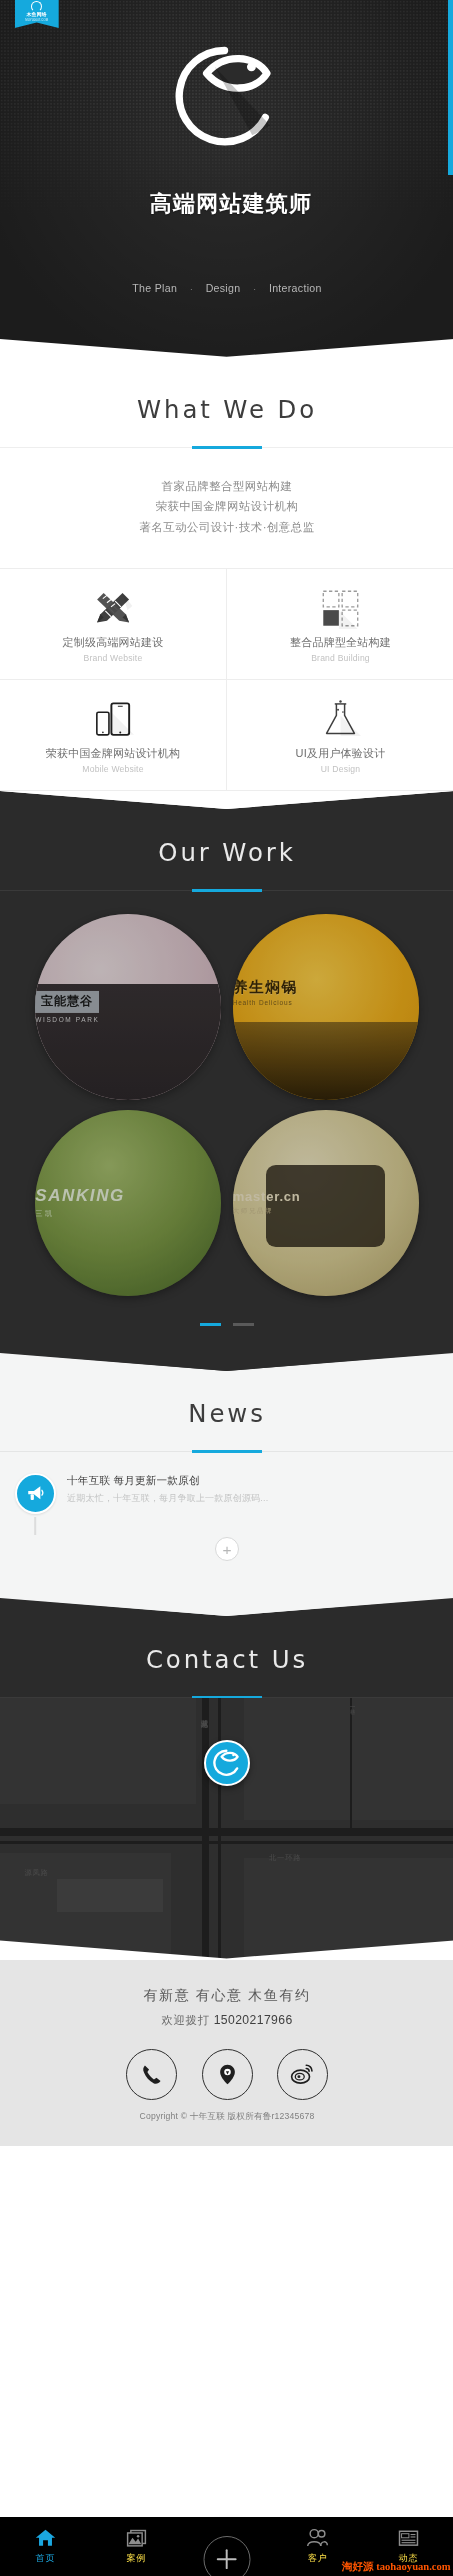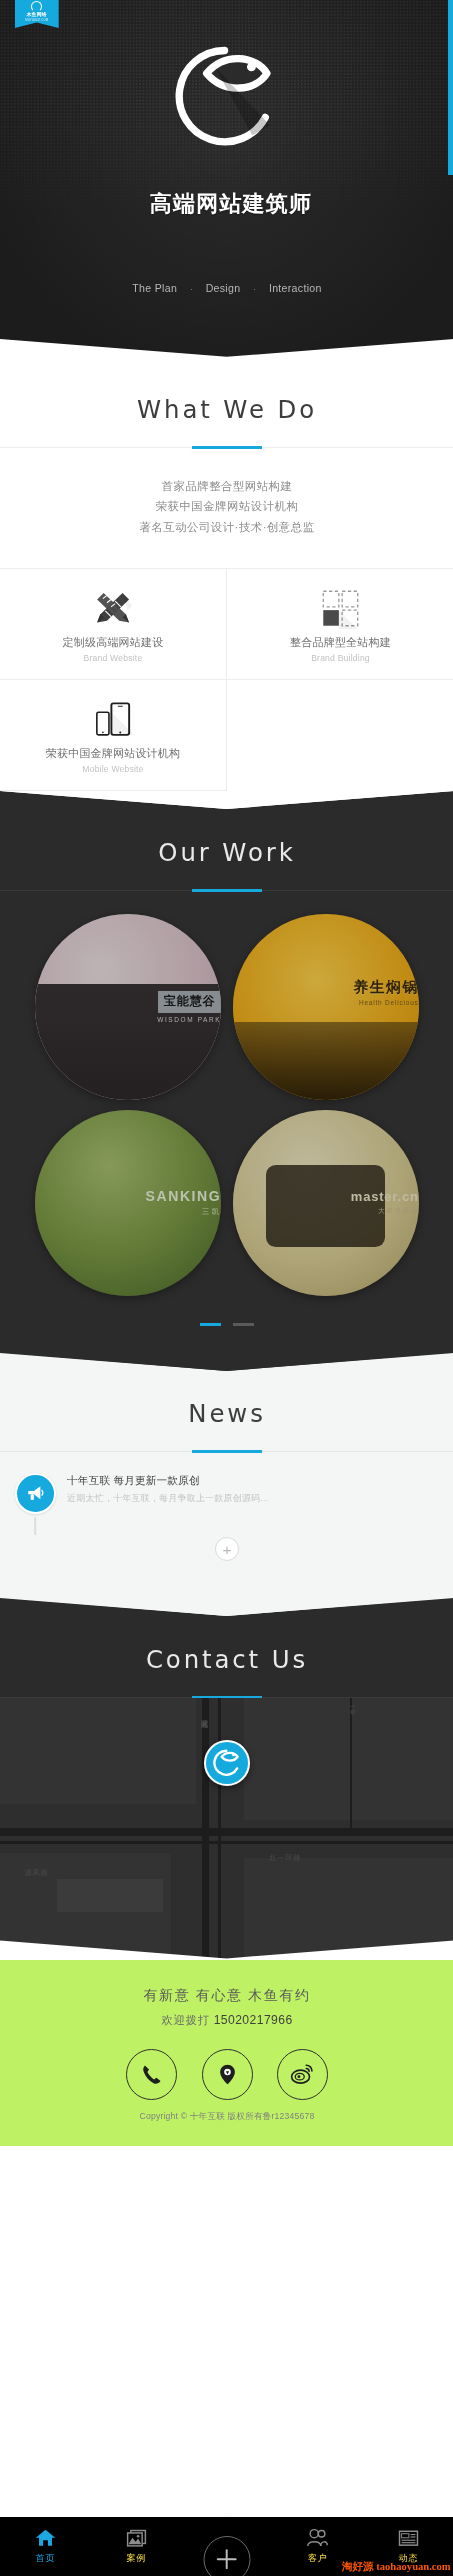--- a/index.html
+++ b/index.html
@@ -111,21 +111,21 @@
   .ourwork .sec-head{ padding-top:47px; }
   .ourwork .sec-head h2{ color:#e9e9e9; }
   .ourwork .sec-rule{ background:#3a3a3a; }
   .work-grid{ display:flex; flex-wrap:wrap; justify-content:center; padding:23px 16.3px 0; gap:9.8px 11.4px; }
   .work{
     width:186px; height:186px; border-radius:50%; overflow:hidden; position:relative;
     box-shadow:0 2.4px 8.1px rgba(0,0,0,.35);
   }
   .work-badge{
     position:absolute; left:50%; top:50%; transform:translate(-50%,-50%);
-    text-align:right; width:100%;
+    text-align:left; width:100%;
   }
   .work .ov{ position:absolute; inset:0; background:rgba(0,0,0,.20); }
   .dots-row{ text-align:center; padding-top:18px; }
   .dots-row i{
     display:inline-block; width:21px; height:2.4px; margin:0 4.1px; background:#5a5a5a;
   }
   .dots-row i.on{ background:#15a9dd; }
 
   
   .news{ background:#f4f5f5; position:relative; padding-bottom:37px; }
@@ -169,21 +169,21 @@
   .map-label.v{ writing-mode:vertical-rl; }
   .map-pin{
     position:absolute; left:50%; top:42px; transform:translateX(-50%);
     width:46px; height:46px; border-radius:50%; background:#15a9dd;
     border:2.4px solid #fff; display:flex; align-items:center; justify-content:center;
     box-shadow:0 2.4px 6.5px rgba(0,0,0,.4); z-index:4;
   }
   .contact-wedge-bot{ position:absolute; bottom:-0.8px; left:0; width:100%; height:21px; z-index:3; }
 
   
-  .footer{ background:#bef264; text-align:center; padding:28px 0 0; }
+  .footer{ background:#e5e5e5; text-align:center; padding:28px 0 0; }
   .foot-l1{ color:#5a5a5a; font-size:14px; letter-spacing:1.6px; }
   .foot-l2{ color:#6d6d6d; font-size:11.4px; margin-top:8.1px; letter-spacing:0.7px; }
   .foot-l2 b{ color:#404040; font-weight:normal; font-size:12.2px; letter-spacing:0.4px;}
   .social{ display:flex; justify-content:center; gap:24.4px; margin-top:21px; }
   .soc{
     width:51px; height:51px; border-radius:50%; border:1.6px solid #2f2f2f;
     display:flex; align-items:center; justify-content:center;
   }
   .copyright{ color:#808080; font-size:8.6px; margin-top:11px; letter-spacing:0.2px; padding-bottom:23px;}
 
@@ -316,20 +316,34 @@
             <rect x="24" y="5" width="22" height="39" rx="2.5" fill="none" stroke="#1f1f1f" stroke-width="2.4"></rect>
             <circle cx="35" cy="41" r="1.2" fill="#1f1f1f"></circle>
             <rect x="32" y="8" width="6" height="1.2" fill="#1f1f1f"></rect>
             <path d="M24 16 L52 44 L24 44 Z" fill="rgba(0,0,0,0.05)"></path>
           </svg>
         </div>
         <div class="svc-t">荣获中国金牌网站设计机构</div>
         <div class="svc-s">Mobile Website</div>
       </div>
 
+      <div class="svc">
+        <div class="svc-icon">
+          <svg width="41" height="41" viewBox="0 0 50 50">
+            <path d="M20 6 L20 20 L8 42 L42 42 L30 20 L30 6" fill="none" stroke="#3f3f3f" stroke-width="1.8" stroke-linejoin="round"></path>
+            <line x1="18" y1="6" x2="32" y2="6" stroke="#3f3f3f" stroke-width="1.8"></line>
+            <circle cx="25" cy="3" r="1.5" fill="#3f3f3f"></circle>
+            <circle cx="22" cy="13" r="1.2" fill="#3f3f3f"></circle>
+            <circle cx="28" cy="16" r="1" fill="#3f3f3f"></circle>
+            <path d="M25 20 L50 45 L25 45 Z" fill="rgba(0,0,0,0.05)"></path>
+          </svg>
+        </div>
+        <div class="svc-t">UI及用户体验设计</div>
+        <div class="svc-s">UI Design</div>
+      </div>
 
     </div>
   </div>
 
   <div class="ourwork">
     <svg class="ourwork-wedge-top" viewBox="0 0 557 24" preserveAspectRatio="none">
       <polygon points="0,0 278,0 557,0 557,0 278,22 0,0" fill="#ffffff"></polygon>
       <polygon points="0,0 278,22 557,0 557,-2 0,-2" fill="#ffffff"></polygon>
     </svg>
 
@@ -355,21 +369,21 @@
         <div style="position:absolute;left:0;right:0;bottom:0;height:42%;background:linear-gradient(180deg,rgba(60,45,20,.55),rgba(30,22,8,.9));"></div>
         <div class="work-badge" style="top:42%;">
           <div style="color:#3a2a08;font-size:14.7px;font-weight:bold;letter-spacing:1.6px;text-shadow:0 0.8px 0 rgba(255,255,255,.25);">养生焖锅</div>
           <div style="color:#7a5f20;font-size:6.5px;letter-spacing:0.8px;margin-top:2.4px;">Health Delicious</div>
         </div>
         <div class="ov"></div>
       </div>
 
       <div class="work" style="background:radial-gradient(circle at 40% 30%, #a7bf6f 0%, #7d9a46 50%, #4a6a2a 100%);">
         <div class="work-badge">
-          <div style="color:#eaf3dd;font-size:14px;font-weight:bold;letter-spacing:1.6px;">SANKING</div>
+          <div style="color:#eaf3dd;font-size:17px;font-weight:bold;letter-spacing:1.6px;font-style:italic;">SANKING</div>
           <div style="color:#cfe0b8;font-size:7.3px;letter-spacing:2.4px;margin-top:3.3px;">三凯</div>
         </div>
         <div class="ov"></div>
       </div>
 
       <div class="work" style="background:radial-gradient(circle at 40% 32%, #efe7c2 0%, #d9cd95 55%, #b5a66a 100%);">
         <div style="position:absolute;left:18%;right:18%;top:30%;bottom:26%;background:rgba(35,28,18,.78);border-radius:9.8px;"></div>
         <div class="work-badge">
           <div style="color:#f0e7c9;font-size:13px;font-weight:bold;letter-spacing:0.8px;">master.cn</div>
           <div style="color:#c9bb8e;font-size:6.5px;letter-spacing:1.6px;margin-top:3.3px;">大师兄品牌</div>

